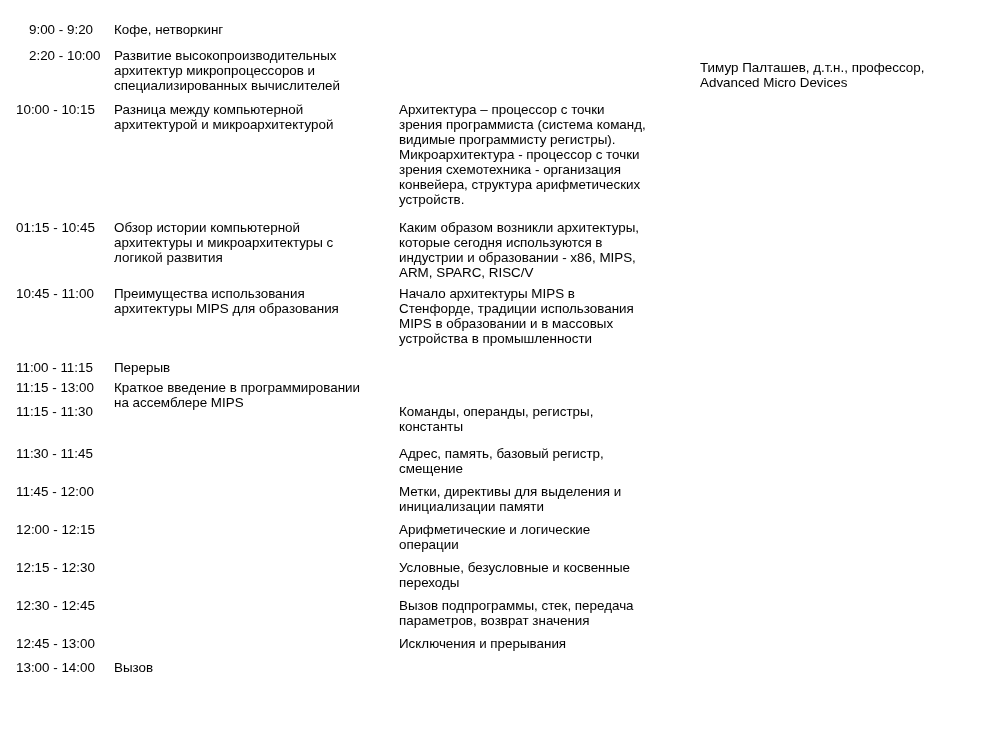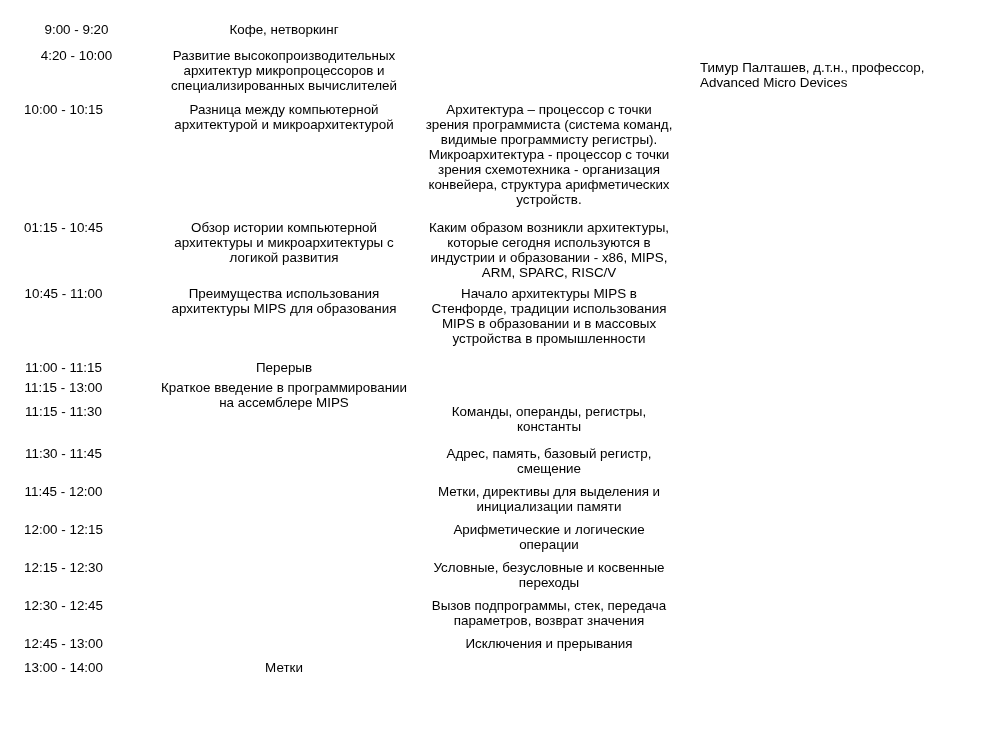--- a/index.html
+++ b/index.html
@@ -21,21 +21,20 @@
   .row {
     position: absolute;
     left: 0;
     width: 100%;
     height: 0;
     overflow: visible;
   }
   .cell {
     position: absolute;
     white-space: pre-line;
-    text-align: center;
   }
   .time {
     left: 16px;
     width: 95px;
   }
   .time.t9 {
     left: 29px;
   }
   .title {
     left: 107px;
@@ -62,21 +61,21 @@
   <div class="speaker">Тимур Палташев, д.т.н., профессор,
 Advanced Micro Devices</div>
 
   <div class="row" style="top:22px">
     <div class="cell time t9">9:00 - 9:20</div>
     <div class="cell title">Кофе, нетворкинг</div>
     <div class="cell desc"></div>
   </div>
 
   <div class="row" style="top:48px">
-    <div class="cell time t9">4:20 - 10:00</div>
+    <div class="cell time t9">2:20 - 10:00</div>
     <div class="cell title">Развитие высокопроизводительных
 архитектур микропроцессоров и
 специализированных вычислителей</div>
     <div class="cell desc"></div>
   </div>
 
   <div class="row" style="top:102px">
     <div class="cell time">10:00 - 10:15</div>
     <div class="cell title">Разница между компьютерной
 архитектурой и микроархитектурой</div>
@@ -166,17 +165,17 @@
   </div>
 
   <div class="row" style="top:636px">
     <div class="cell time">12:45 - 13:00</div>
     <div class="cell title"></div>
     <div class="cell desc">Исключения и прерывания</div>
   </div>
 
   <div class="row" style="top:660px">
     <div class="cell time">13:00 - 14:00</div>
-    <div class="cell title">Метки</div>
+    <div class="cell title">Вызов</div>
     <div class="cell desc"></div>
   </div>
 
 </div>
 
 </body></html>

